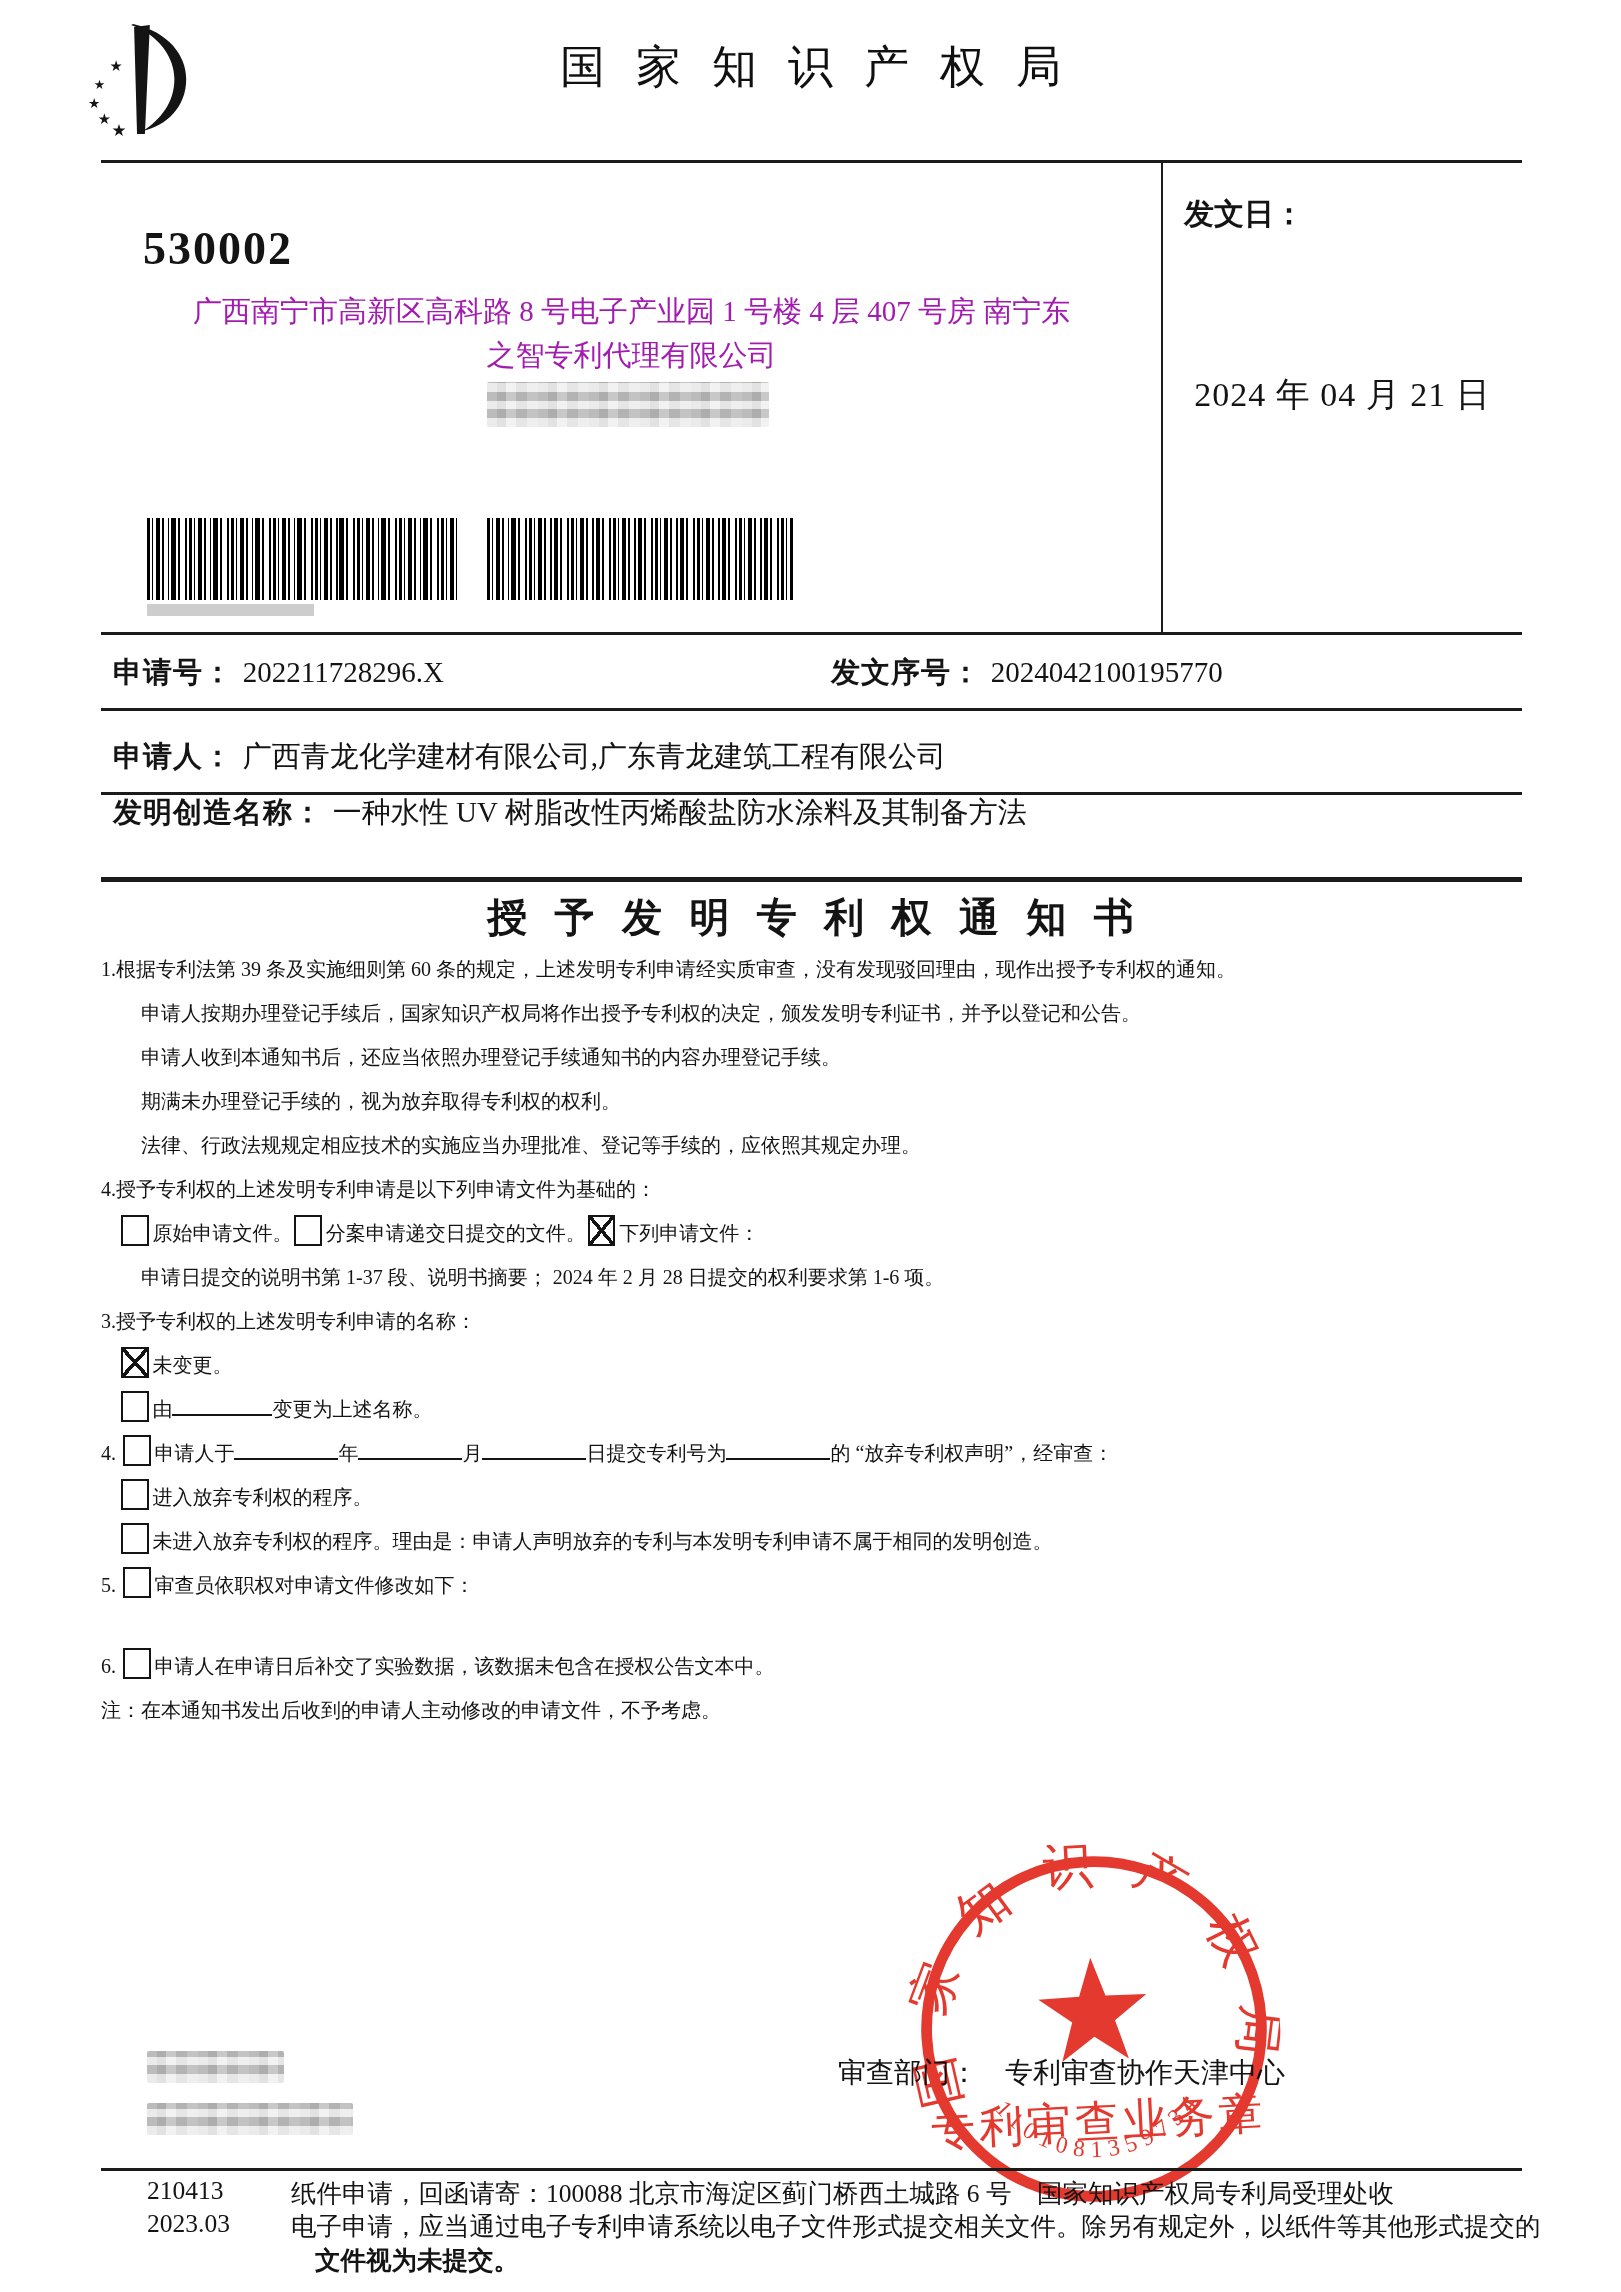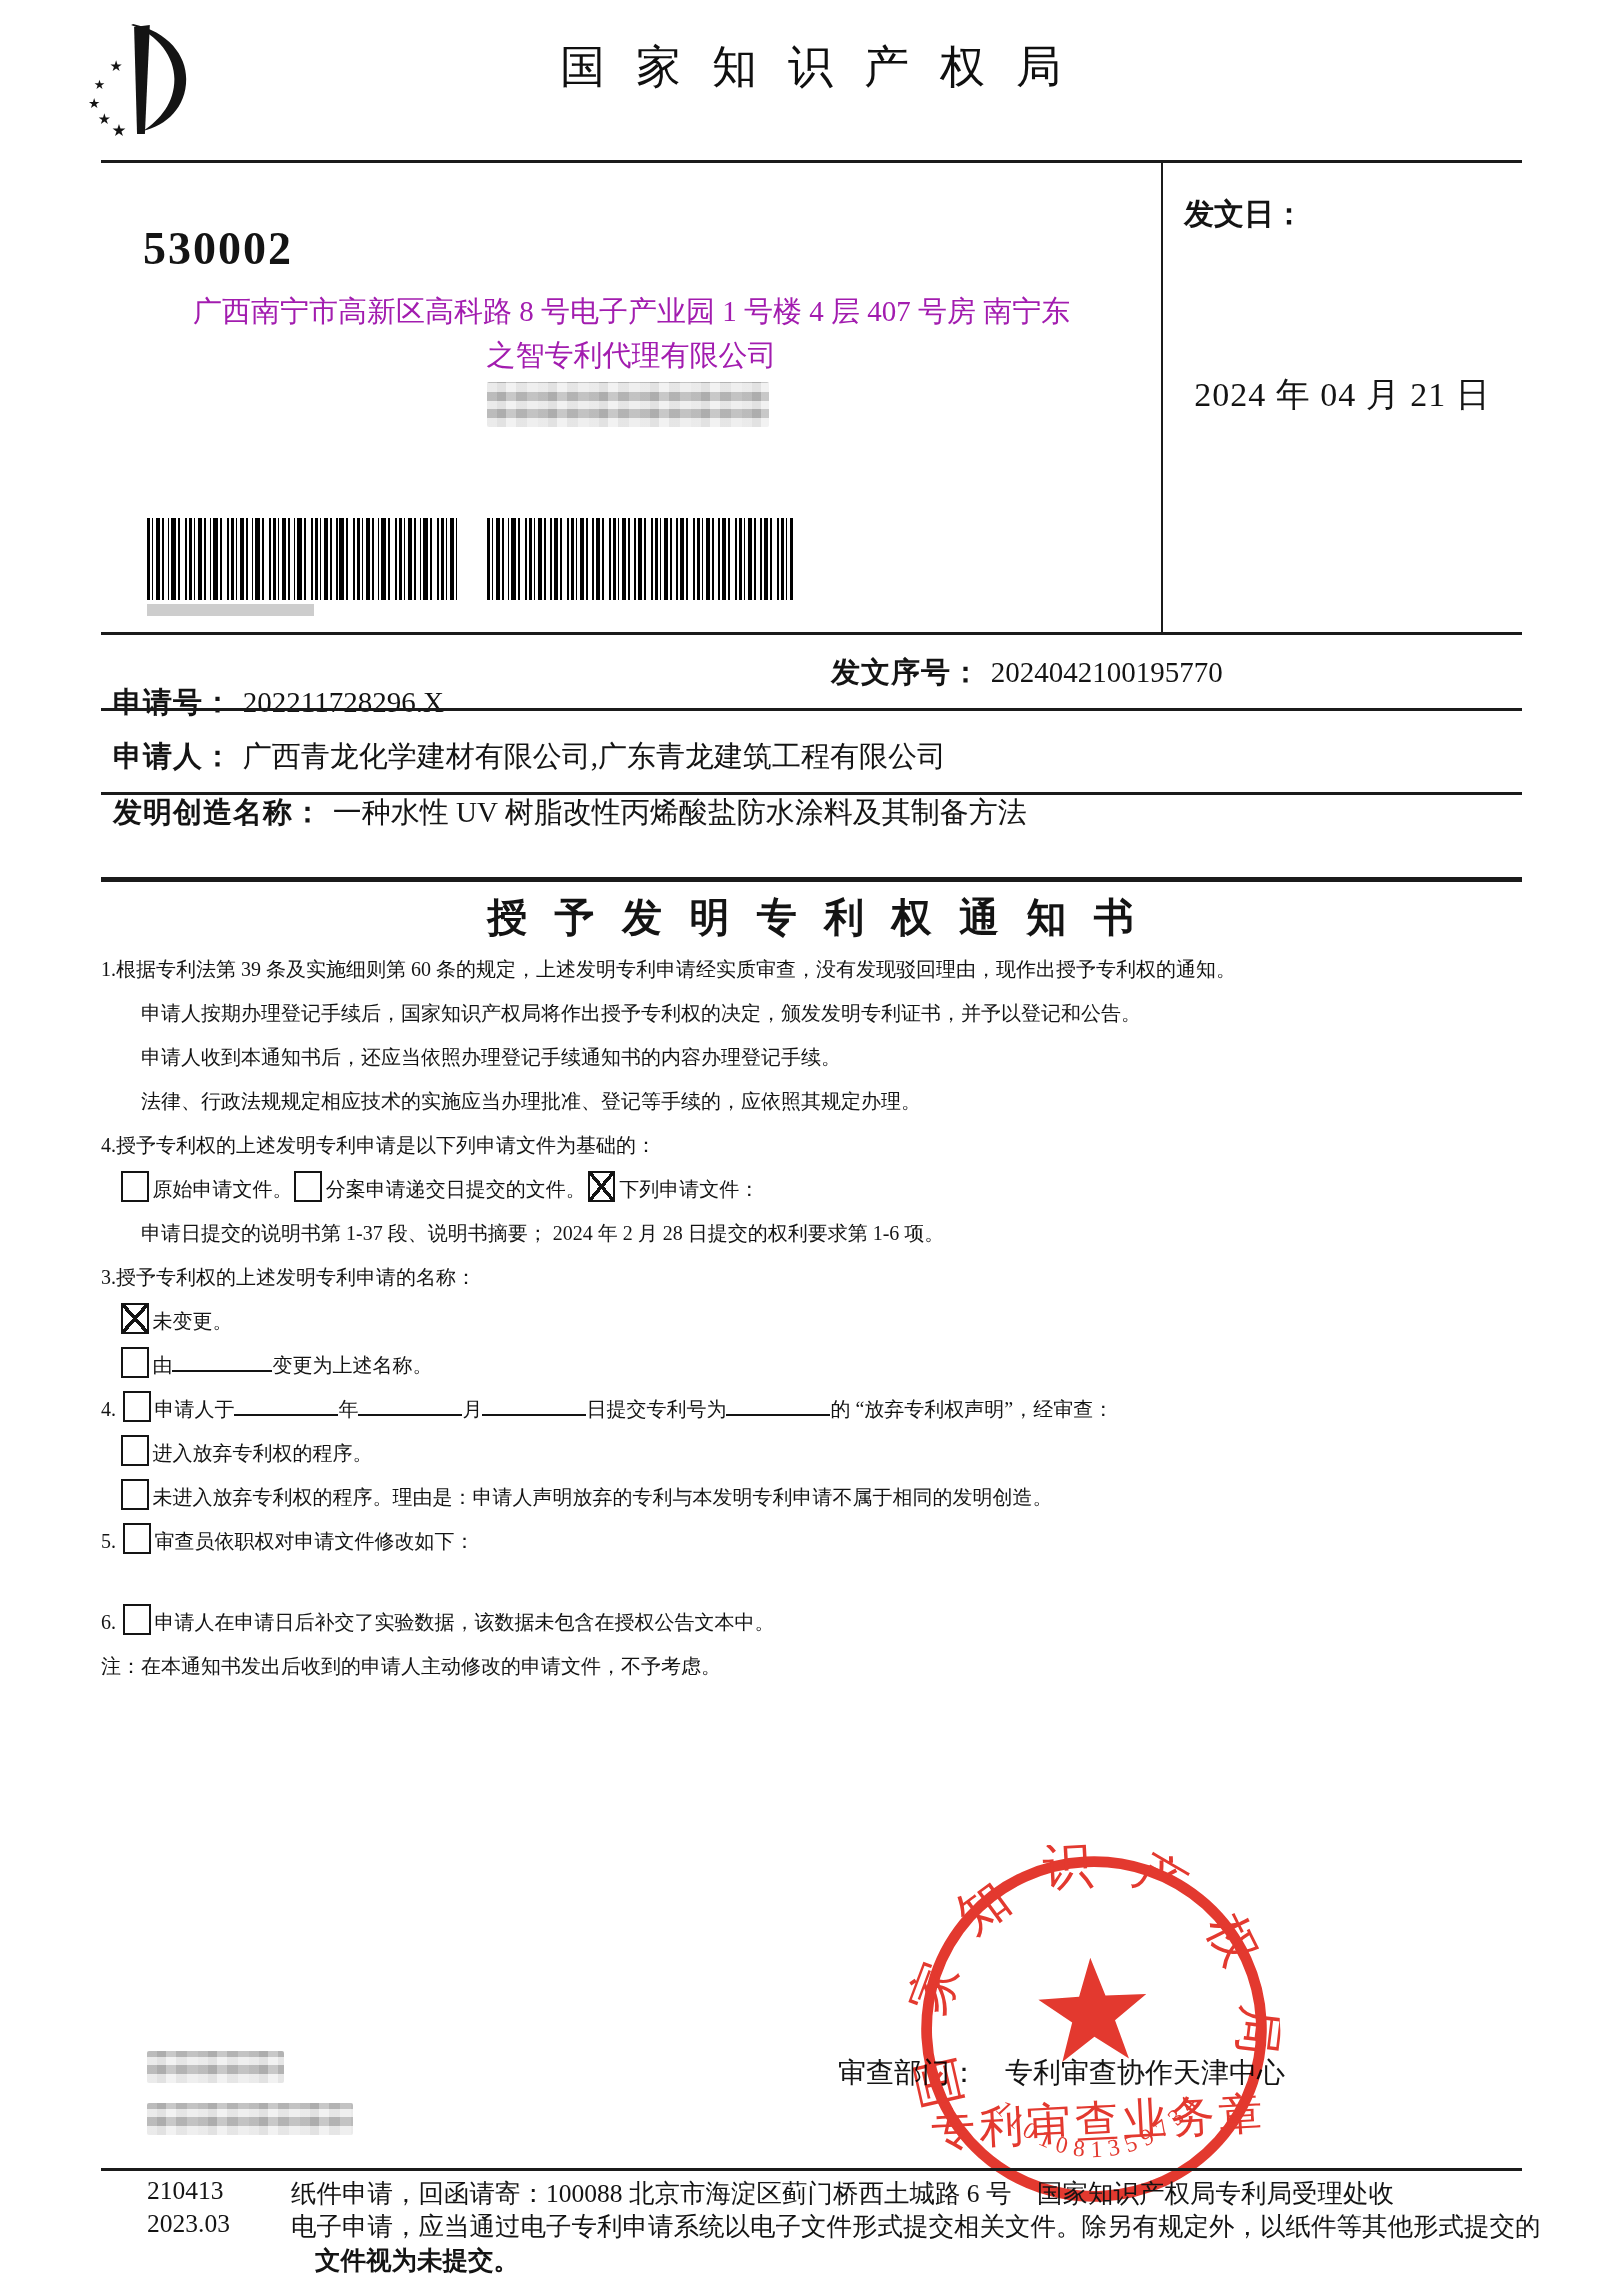--- a/index.html
+++ b/index.html
@@ -105,41 +105,42 @@
 <div class="abs redacted" style="left:487px;top:382px;width:282px;height:45px;"></div>
 
 <div class="abs dispatch-label">发文日：</div>
 <div class="abs dispatch-date">2024 年 04 月 21 日</div>
 
 <div class="abs barcode" style="left:147px;top:518px;width:310px;"></div>
 <div class="abs barcode" style="left:487px;top:518px;width:306px;"></div>
 <div class="abs" style="left:147px;top:604px;width:167px;height:11.8px;background:#cdcdcd;"></div>
 
 <div class="abs rule" style="left:101px;top:632px;width:1421px;height:2.9px;"></div>
-<div class="abs meta-row" style="left:113px;top:683px;">
+<div class="abs meta-row" style="left:113px;top:653px;">
   <span class="lbl">申请号：</span><span class="val">202211728296.X</span>
 </div>
 <div class="abs meta-row" style="left:831px;top:653px;">
   <span class="lbl">发文序号：</span><span class="val">2024042100195770</span>
 </div>
 <div class="abs rule" style="left:101px;top:708px;width:1421px;height:2.9px;"></div>
 <div class="abs meta-row" style="left:113px;top:737px;">
   <span class="lbl">申请人：</span><span class="val">广西青龙化学建材有限公司,广东青龙建筑工程有限公司</span>
 </div>
 <div class="abs rule" style="left:101px;top:792px;width:1421px;height:2.9px;"></div>
 <div class="abs meta-row" style="left:113px;top:793px;">
   <span class="lbl">发明创造名称：</span><span class="val">一种水性 UV 树脂改性丙烯酸盐防水涂料及其制备方法</span>
 </div>
 <div class="abs rule" style="left:101px;top:877px;width:1421px;height:4.9px;"></div>
 
 <div class="abs notice-title">授予发明专利权通知书</div>
 <div class="abs notice-body">
     <p class="bp">1.根据专利法第 39 条及实施细则第 60 条的规定，上述发明专利申请经实质审查，没有发现驳回理由，现作出授予专利权的通知。</p>
     <p class="bp ind2">申请人按期办理登记手续后，国家知识产权局将作出授予专利权的决定，颁发发明专利证书，并予以登记和公告。</p>
     <p class="bp ind2">申请人收到本通知书后，还应当依照办理登记手续通知书的内容办理登记手续。</p>
+    <p class="bp ind2">期满未办理登记手续的，视为放弃取得专利权的权利。</p>
     <p class="bp ind2">法律、行政法规规定相应技术的实施应当办理批准、登记等手续的，应依照其规定办理。</p>
     <p class="bp">4.授予专利权的上述发明专利申请是以下列申请文件为基础的：</p>
     <p class="bp ind1"><span class="box"></span>原始申请文件。<span class="box"></span>分案申请递交日提交的文件。<span class="box checked"></span>下列申请文件：</p>
     <p class="bp ind2">申请日提交的说明书第 1-37 段、说明书摘要； 2024 年 2 月 28 日提交的权利要求第 1-6 项。</p>
     <p class="bp">3.授予专利权的上述发明专利申请的名称：</p>
     <p class="bp ind1"><span class="box checked"></span>未变更。</p>
     <p class="bp ind1"><span class="box"></span>由<span class="blank" style="width: 5em;"></span>变更为上述名称。</p>
     <p class="bp">4. <span class="box"></span>申请人于<span class="blank" style="width: 5.2em;"></span>年<span class="blank" style="width: 5.2em;"></span>月<span class="blank" style="width: 5.2em;"></span>日提交专利号为<span class="blank" style="width: 5.2em;"></span>的 “放弃专利权声明”，经审查：</p>
     <p class="bp ind1"><span class="box"></span>进入放弃专利权的程序。</p>
     <p class="bp ind1"><span class="box"></span>未进入放弃专利权的程序。理由是：申请人声明放弃的专利与本发明专利申请不属于相同的发明创造。</p>

